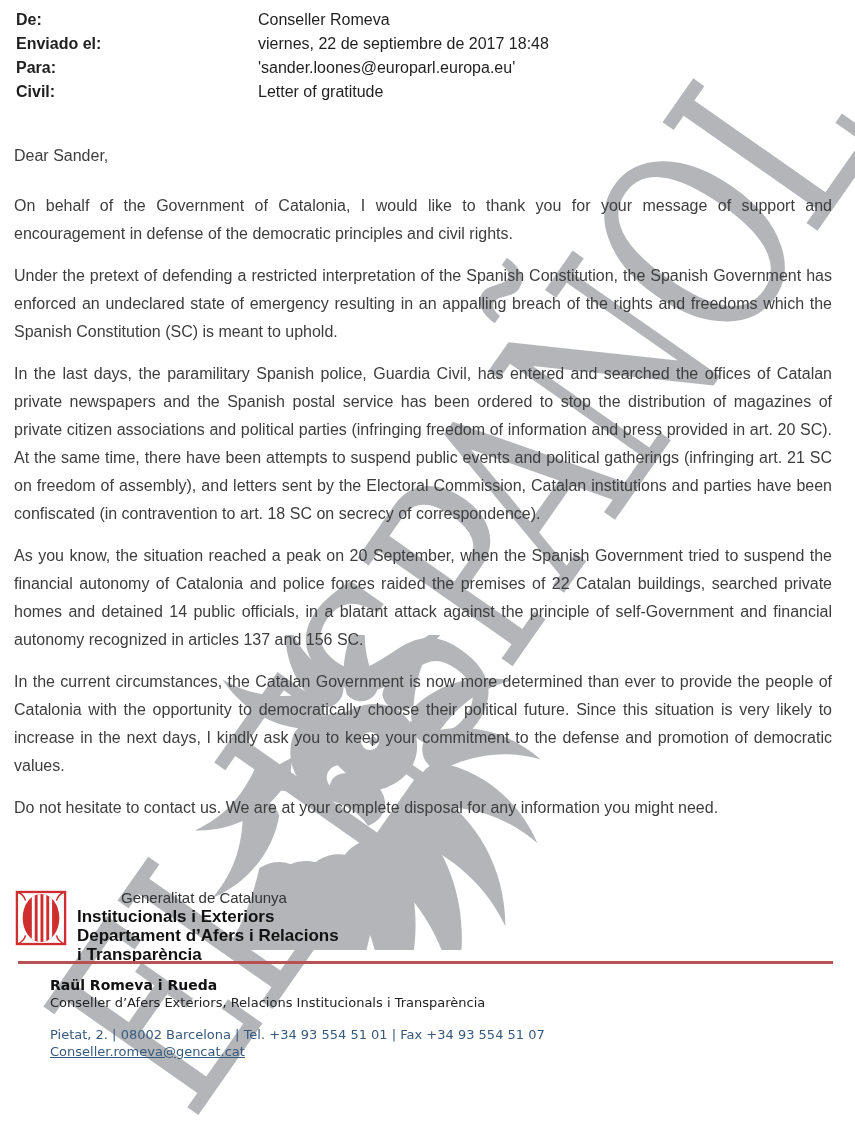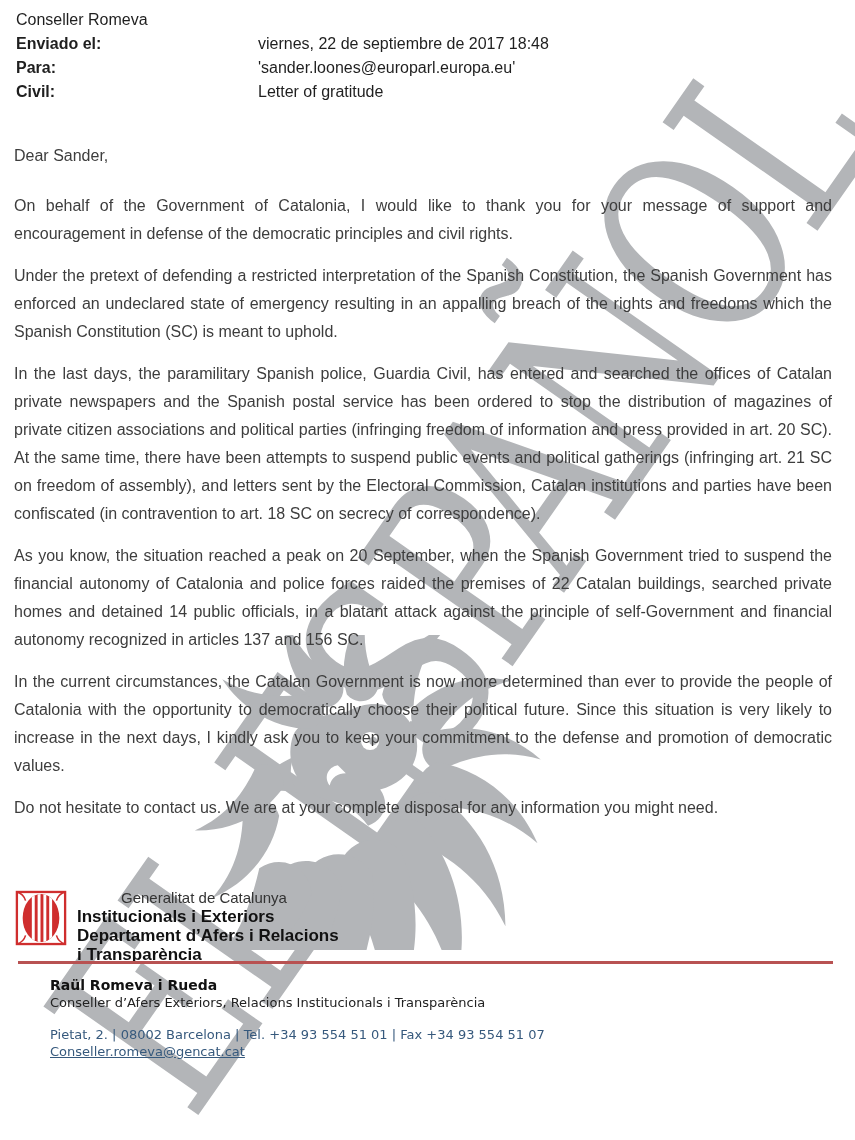--- a/index.html
+++ b/index.html
@@ -106,20 +106,21 @@
         <use href="#lock" transform="translate(122,150) rotate(-150) scale(1.3)"></use>
         <use href="#lock" transform="translate(118,178) rotate(-175) scale(1.4)"></use>
       </g>
     </svg>
   </div>
 
   <div class="content">
 
     <div class="email-header">
       <div class="header-row">
+        <span class="header-label">De:</span>
         <span class="header-value">Conseller Romeva</span>
       </div>
       <div class="header-row">
         <span class="header-label">Enviado el:</span>
         <span class="header-value">viernes, 22 de septiembre de 2017 18:48</span>
       </div>
       <div class="header-row">
         <span class="header-label">Para:</span>
         <span class="header-value">'sander.loones@europarl.europa.eu'</span>
       </div>

